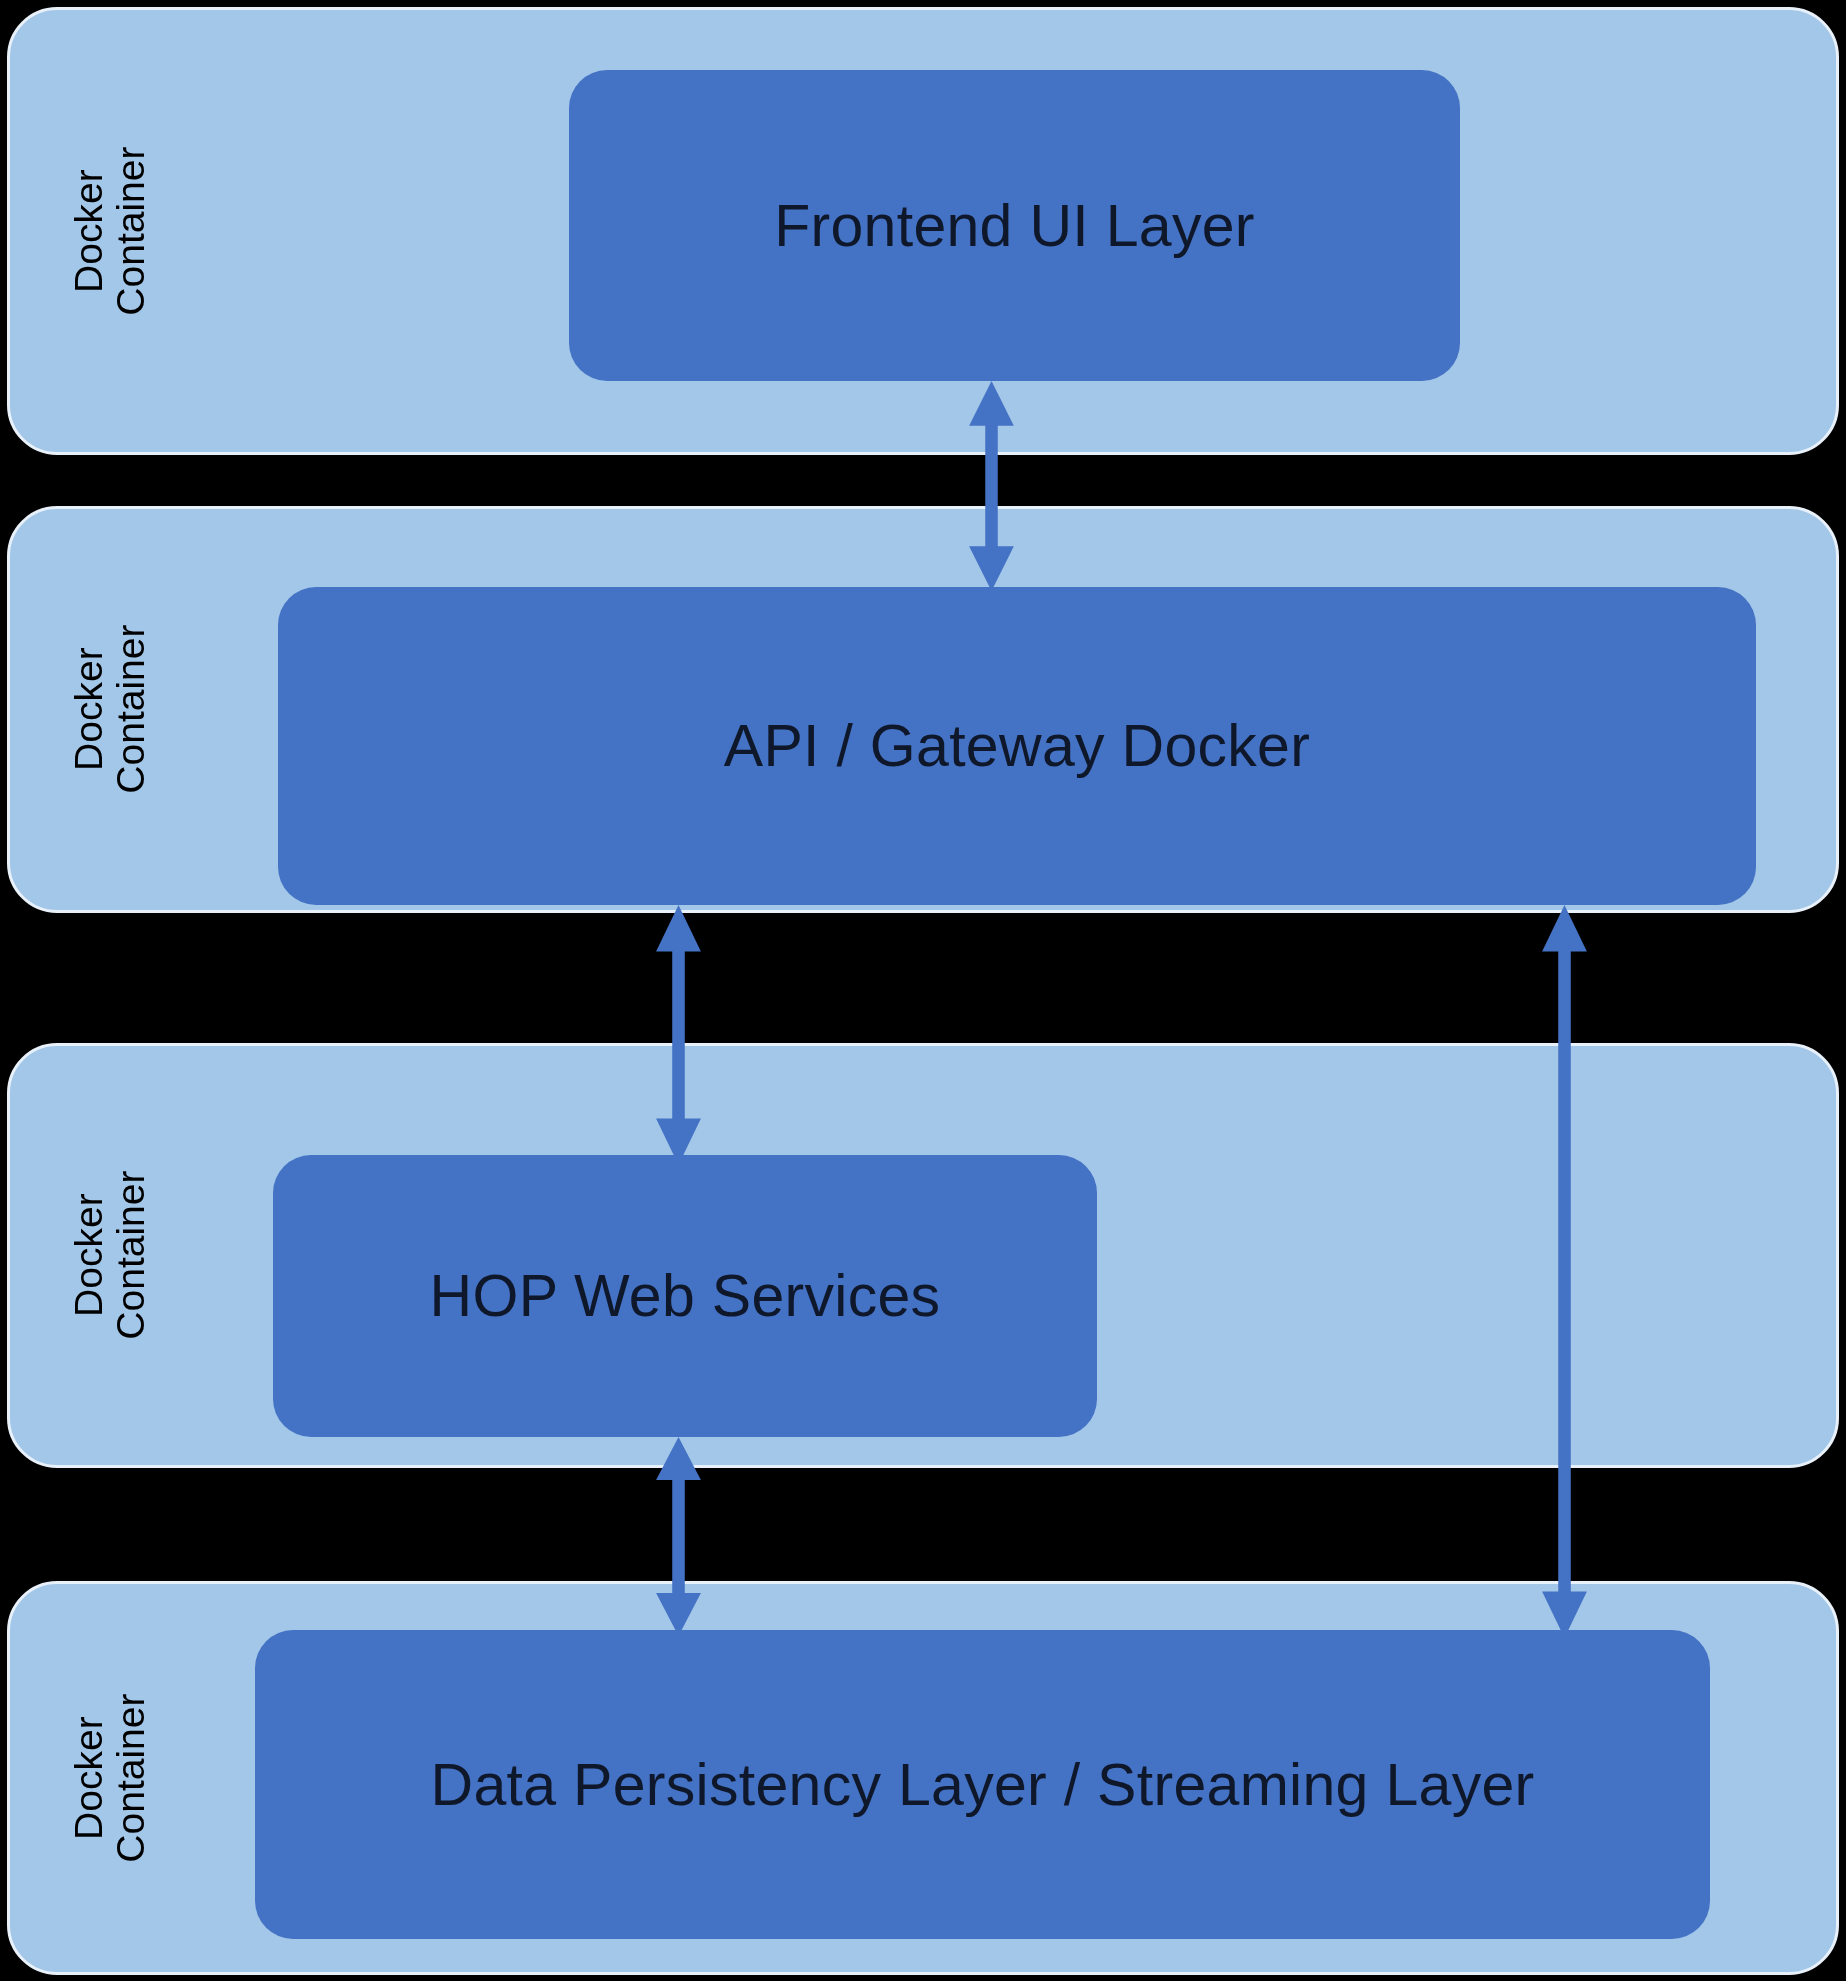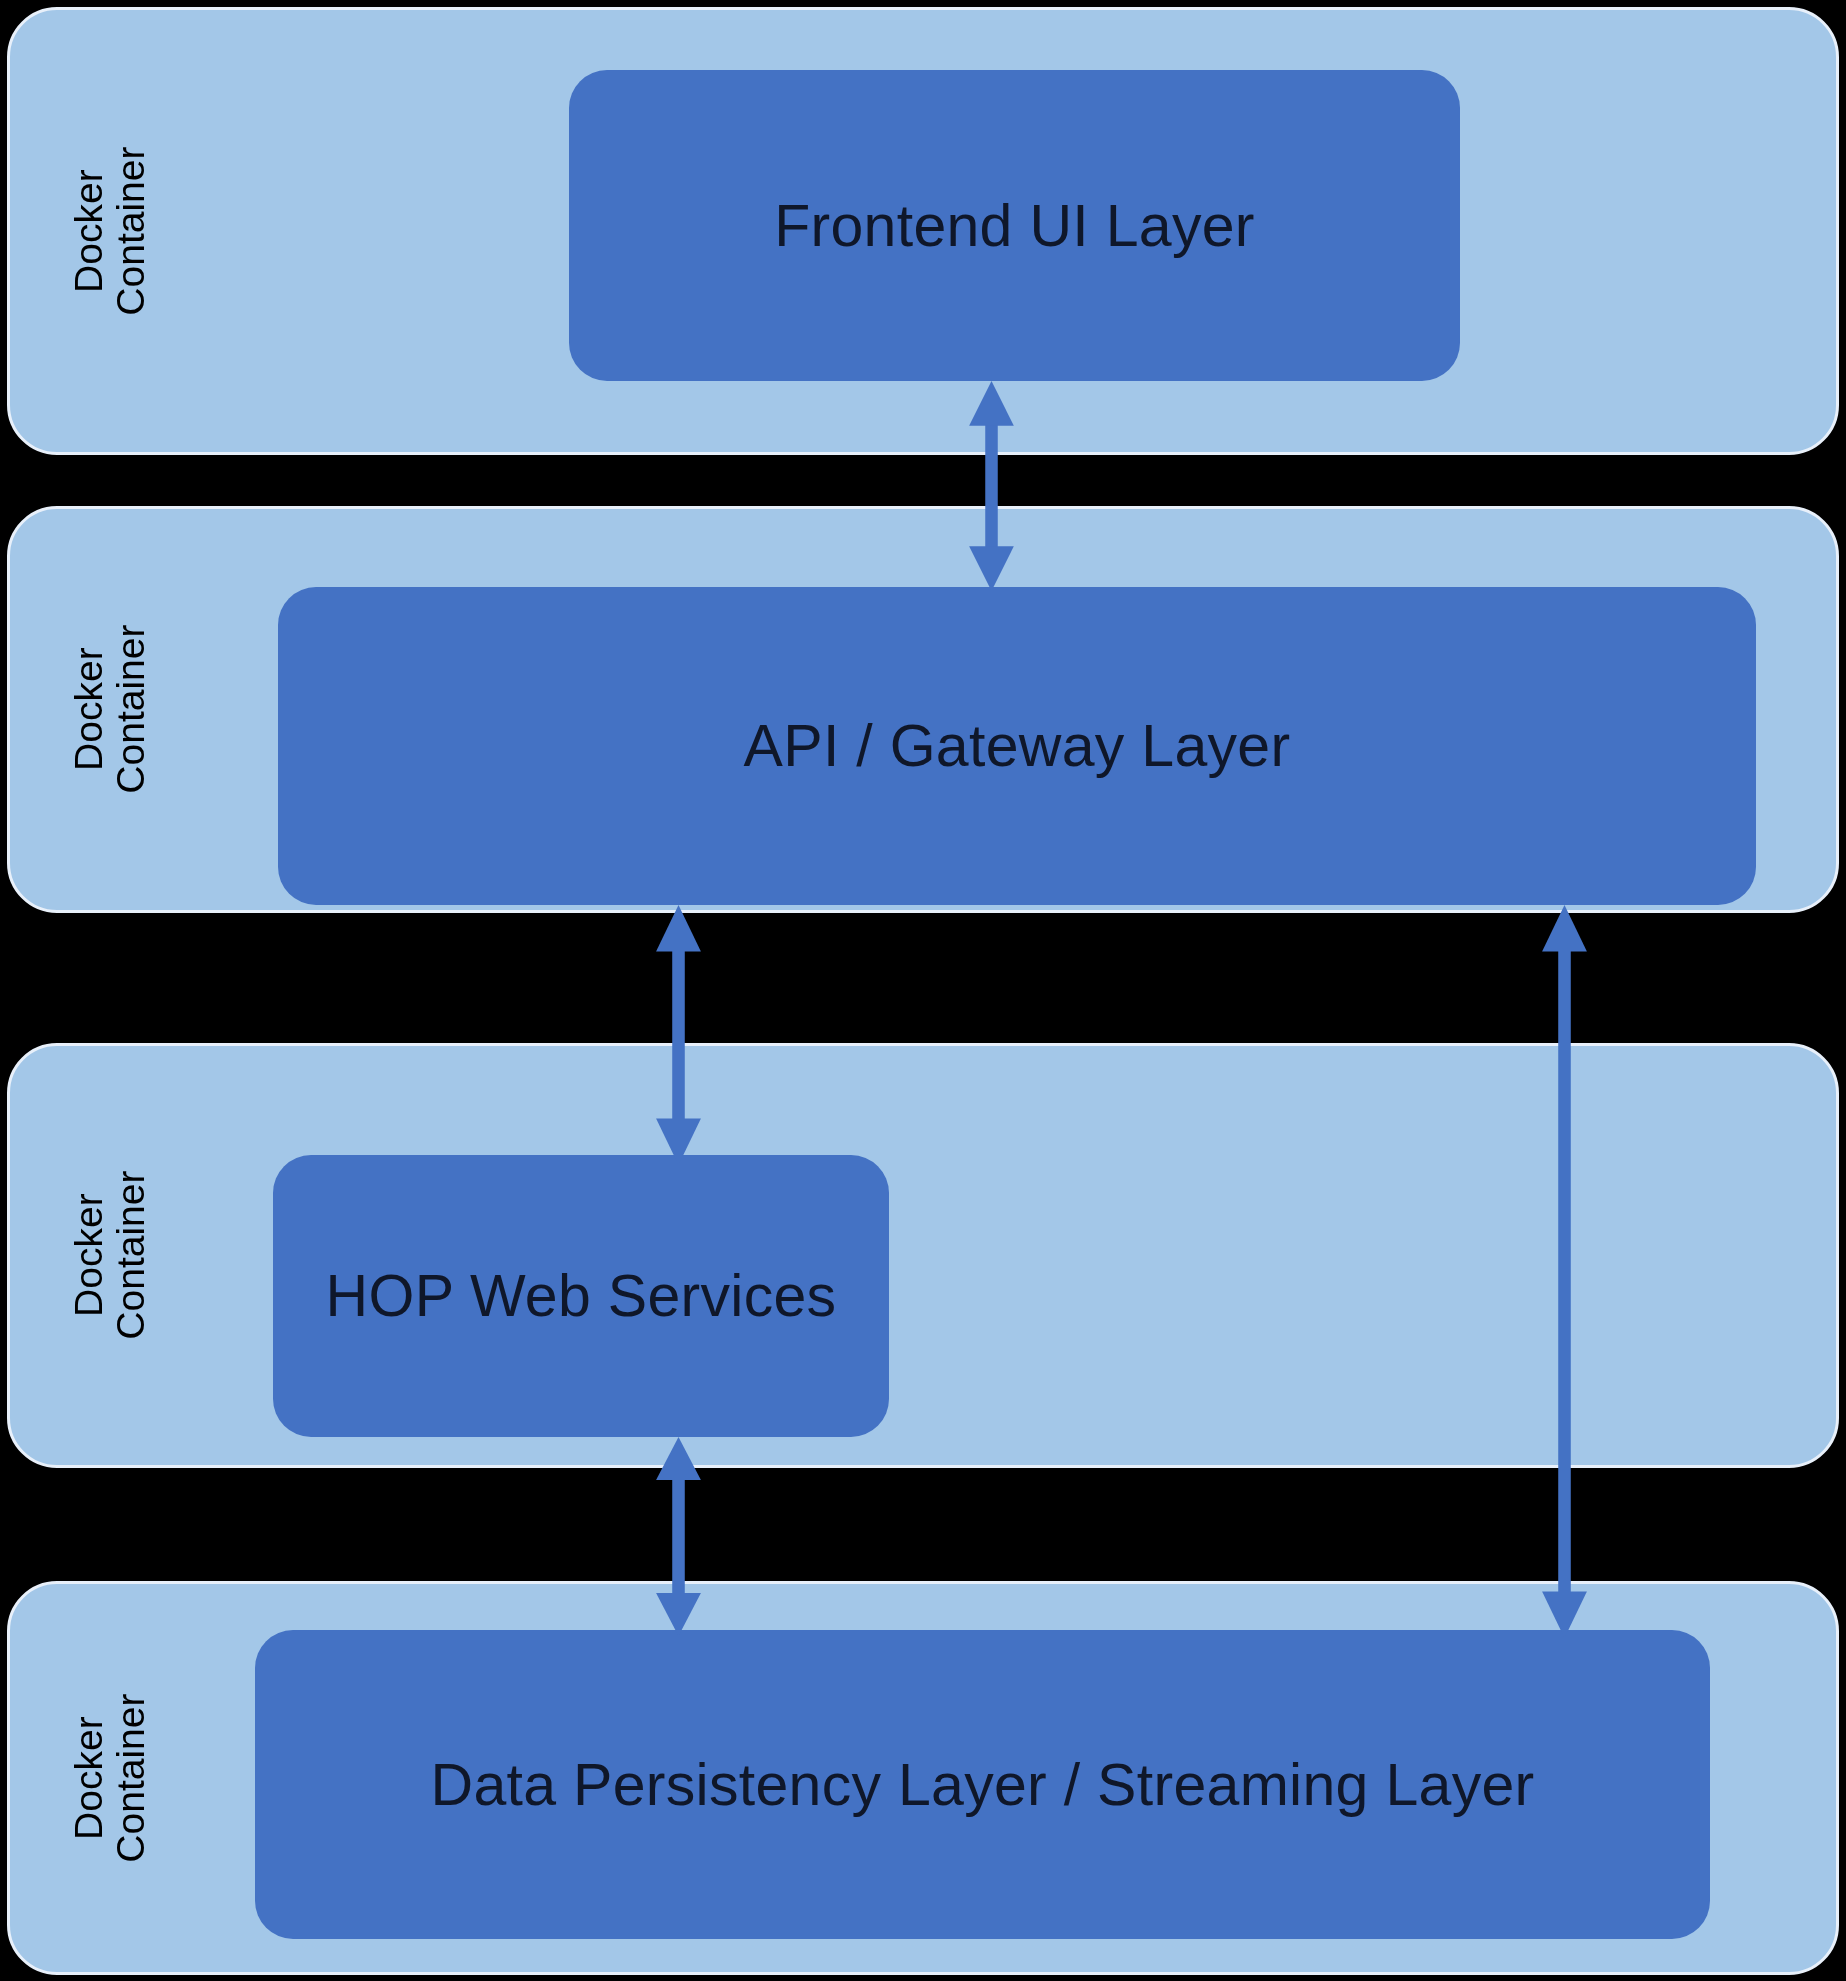--- a/index.html
+++ b/index.html
@@ -102,32 +102,32 @@
 
   <div class="docker-container" style="left:7.2px; top:506px; width:1832px; height:407px;">
     <div class="container-label">
       <div class="container-label-text">
         <span class="l1">Docker</span>
         <span class="l2">Container</span>
       </div>
     </div>
   </div>
   <div class="layer-box" style="left:278px; top:587px; width:1478px; height:318px;">
-    <span class="layer-box-label">API / Gateway Layer</span>
+    <span class="layer-box-label">API / Gateway Docker</span>
   </div>
 
   <div class="docker-container" style="left:7.2px; top:1043px; width:1832px; height:425px;">
     <div class="container-label">
       <div class="container-label-text">
         <span class="l1">Docker</span>
         <span class="l2">Container</span>
       </div>
     </div>
   </div>
-  <div class="layer-box" style="left:273px; top:1155px; width:616px; height:282px;">
+  <div class="layer-box" style="left:273px; top:1155px; width:824px; height:282px;">
     <span class="layer-box-label">HOP Web Services</span>
   </div>
 
   <div class="docker-container" style="left:7.2px; top:1581px; width:1832px; height:394px;">
     <div class="container-label">
       <div class="container-label-text">
         <span class="l1">Docker</span>
         <span class="l2">Container</span>
       </div>
     </div>

